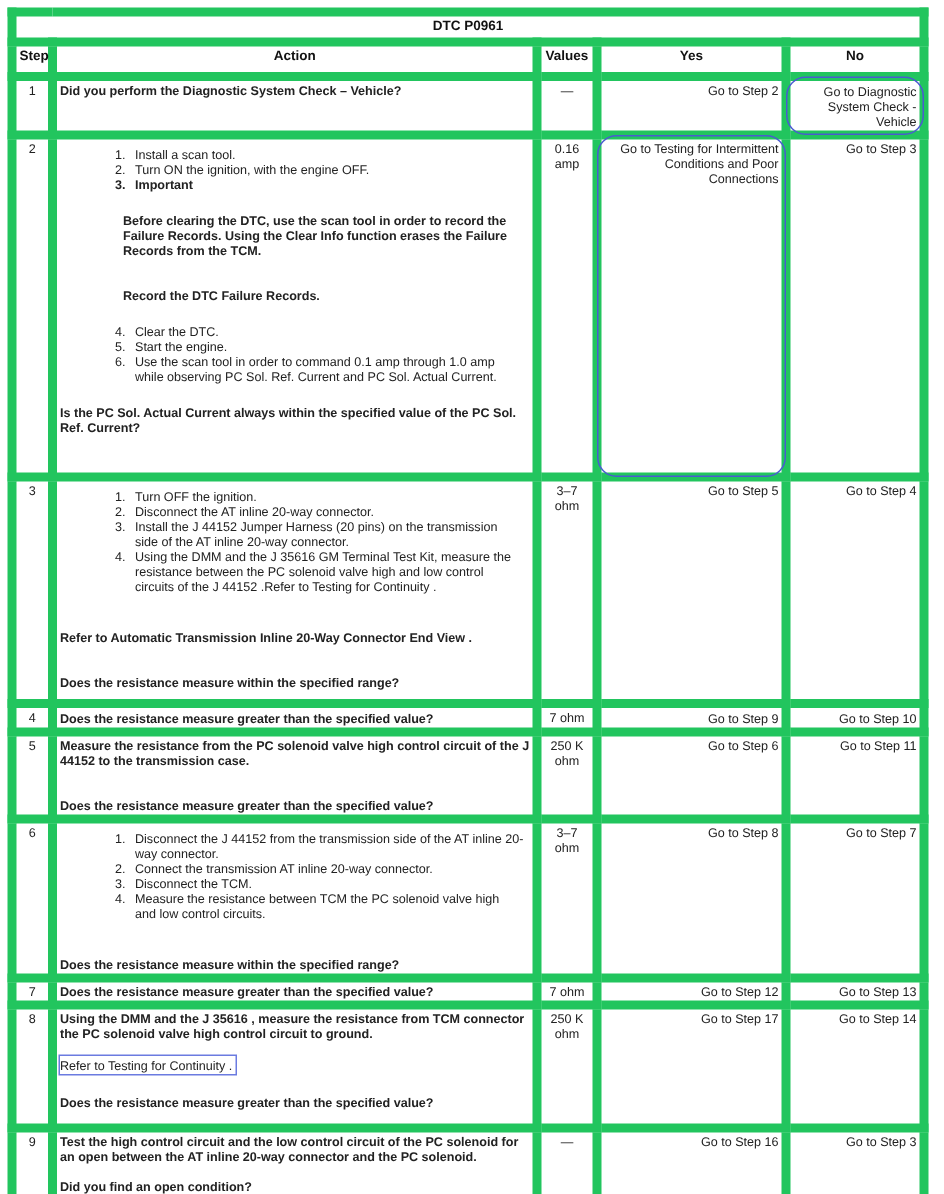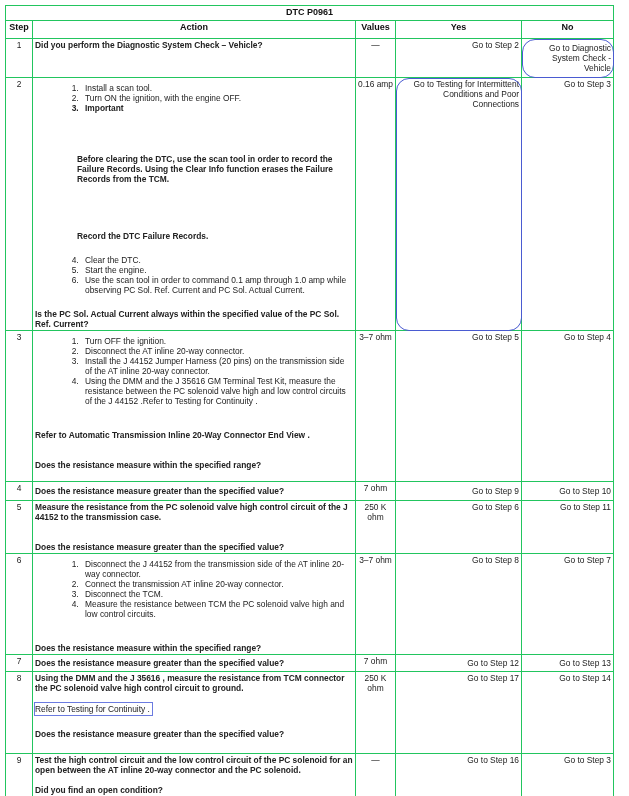--- a/index.html
+++ b/index.html
@@ -1,31 +1,31 @@
 <!DOCTYPE html>
 <html><head>
 <meta charset="utf-8">
 <style>
   html, body { margin: 0; padding: 0; background: #ffffff; }
   body { width: 629px; height: 796px; position: relative; overflow: hidden;
          font-family: "Liberation Sans", sans-serif; color: #222; }
   table.dtc { position: absolute; left: 5px; top: 5px; width: 608px;
               border-collapse: collapse; table-layout: fixed; font-size: 8.4px; line-height: 10px; }
-  table.dtc td, table.dtc th { border: 1px solid #22c55e; padding: 1px 2px; vertical-align: top; }
+  table.dtc td, table.dtc th { border: 6px solid #22c55e; padding: 1px 2px; vertical-align: top; }
   th { font-weight: bold; font-size: 9px; text-align: center; vertical-align: middle; color: #111; }
   .title th { height: 12px; }
   .hdr th { height: 15px; text-align: center; }
   td.step { text-align: center; vertical-align: middle; }
   td.vals { text-align: center; vertical-align: middle; }
   td.yes, td.no { text-align: right; vertical-align: bottom; }
   td.no.mid { vertical-align: middle; }
   .linkbox { outline: 1px solid #4a5bd1; outline-offset: -1px; border-radius: 13px; }
   ol { margin: 4px; padding-left: 42px; }
   ol li { padding-left: 4px; }
-  .indent { padding-left: 42px; margin-top: 27px; }
+  .indent { padding-left: 42px; }
   .bold { font-weight: bold; }
   p { margin: 0; font-weight: bold; }
   .gap { height: 10px; }
   .gap2 { height: 20px; }
   .q { margin-top: 4px; }
   .inline-link { display: inline-block; outline: 1px solid #6b7be0; padding: 1px 2px 1px 0; }
 </style>
 </head>
 <body>
 

